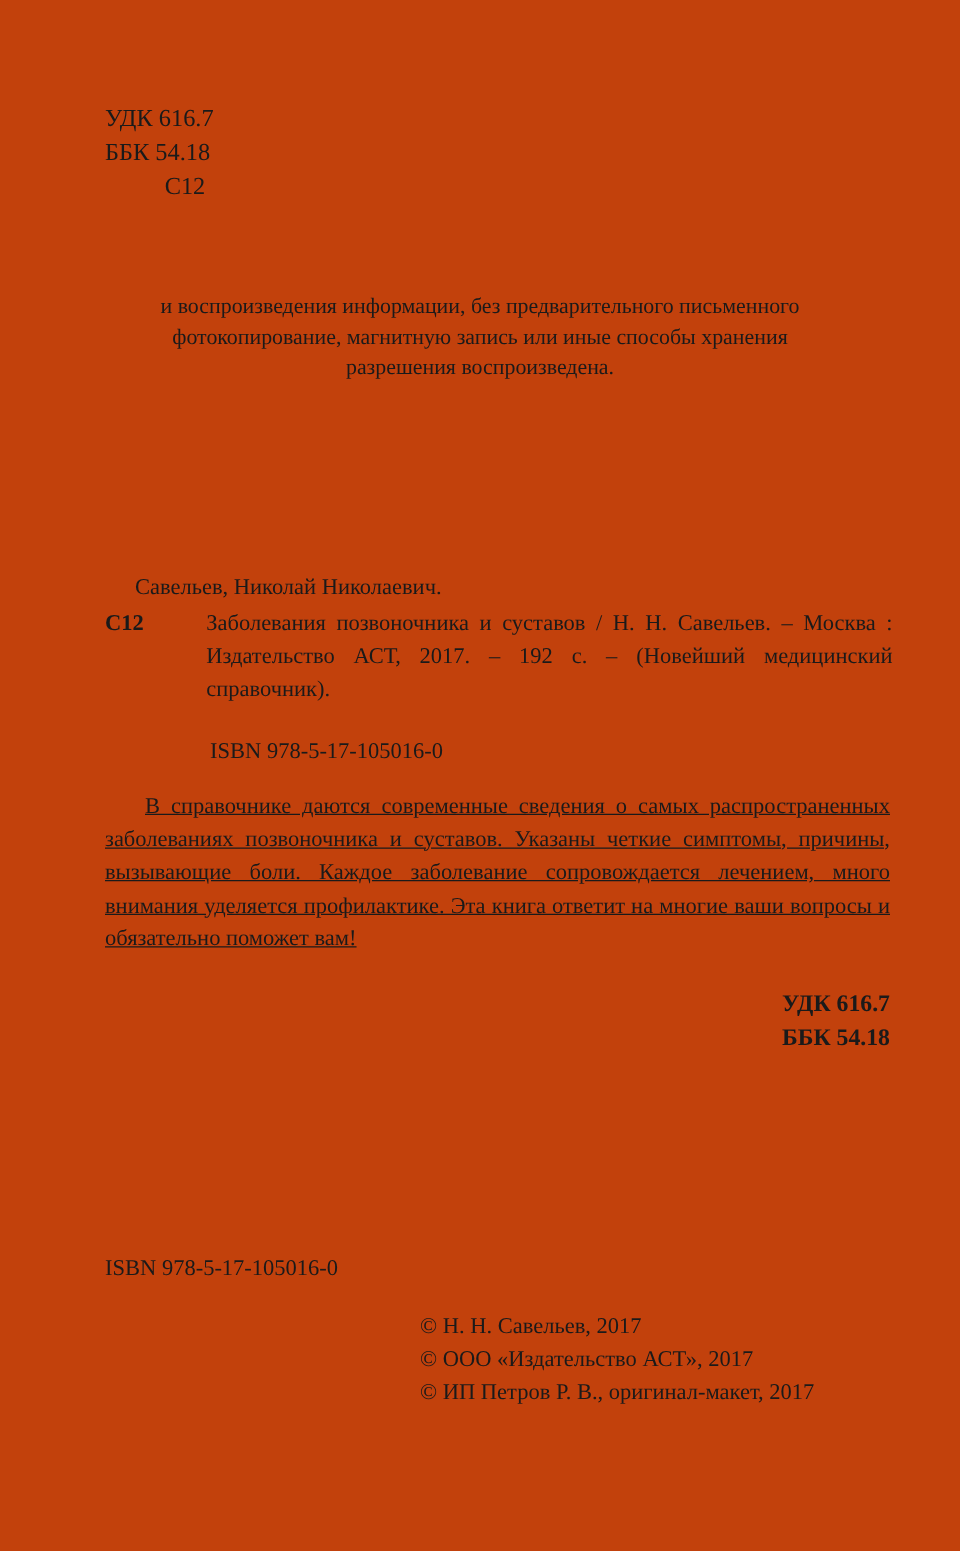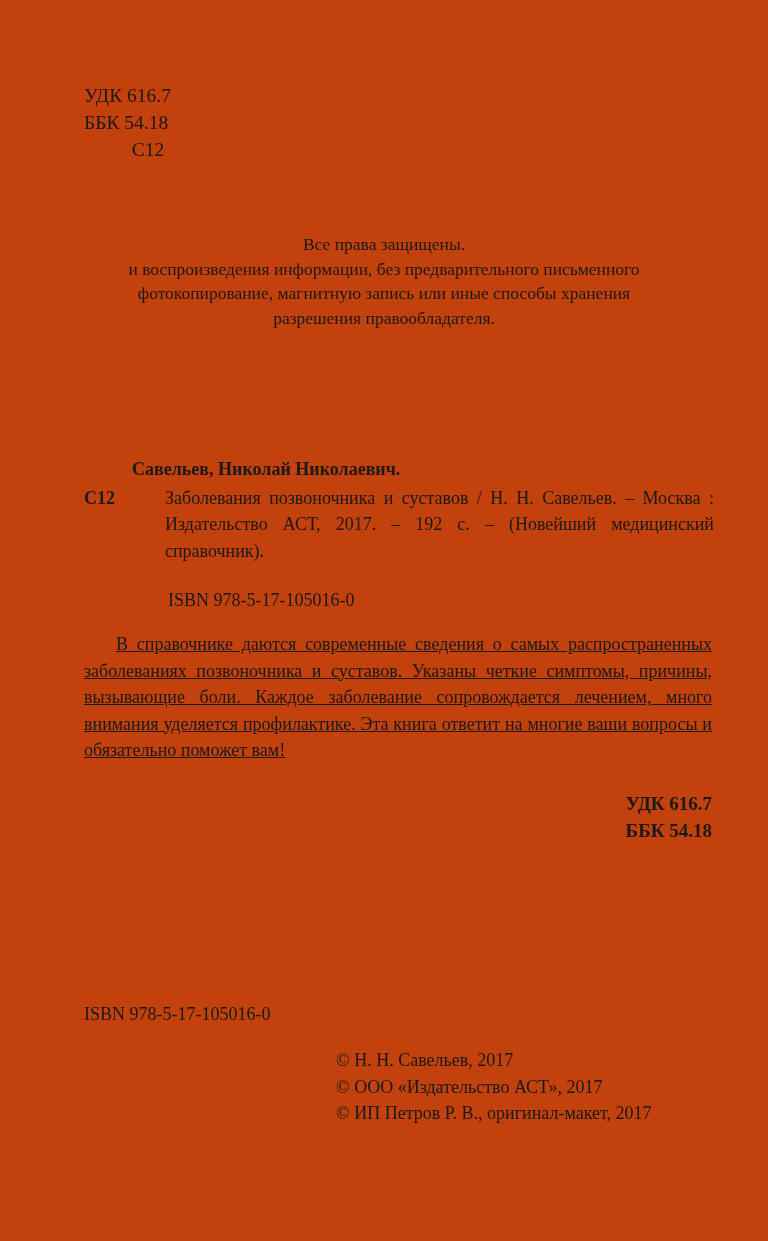--- a/index.html
+++ b/index.html
@@ -51,22 +51,22 @@
   
   .record {
     position: absolute;
     left: 84px;
     top: 456px;
     width: 630px;
     font-size: 18px;
     line-height: 26.5px;
   }
   .record .author {
-    font-weight: bold;
-    margin-left: 48px;
+    font-weight: normal;
+    margin-left: 24px;
   }
   .record .entry {
     position: relative;
     margin-top: 2px;
     padding-left: 81px;
     text-align: justify;
     text-align-last: left;
   }
   .record .entry .sig {
     position: absolute;
@@ -135,24 +135,23 @@
 
 <div class="page">
 
   <div class="codes">
     <div class="line">УДК 616.7</div>
     <div class="line">ББК 54.18</div>
     <div class="line indented">С12</div>
   </div>
 
   <div class="rights">
-    <div>Все права защищены.</div>
     <div>и воспроизведения информации, без предварительного письменного</div>
     <div>фотокопирование, магнитную запись или иные способы хранения</div>
-    <div>разрешения правообладателя.</div>
+    <div>разрешения воспроизведена.</div>
   </div>
 
   <div class="record">
     <div class="author">Савельев, Николай Николаевич.</div>
     <div class="entry">
       <span class="sig">С12</span>
       <span class="body">Заболевания позвоночника и суставов / Н. Н. Савельев. – Москва : Издательство АСТ, 2017. – 192 с. – (Новейший медицинский справочник).</span>
     </div>
     <div class="isbn">ISBN 978-5-17-105016-0</div>
   </div>

